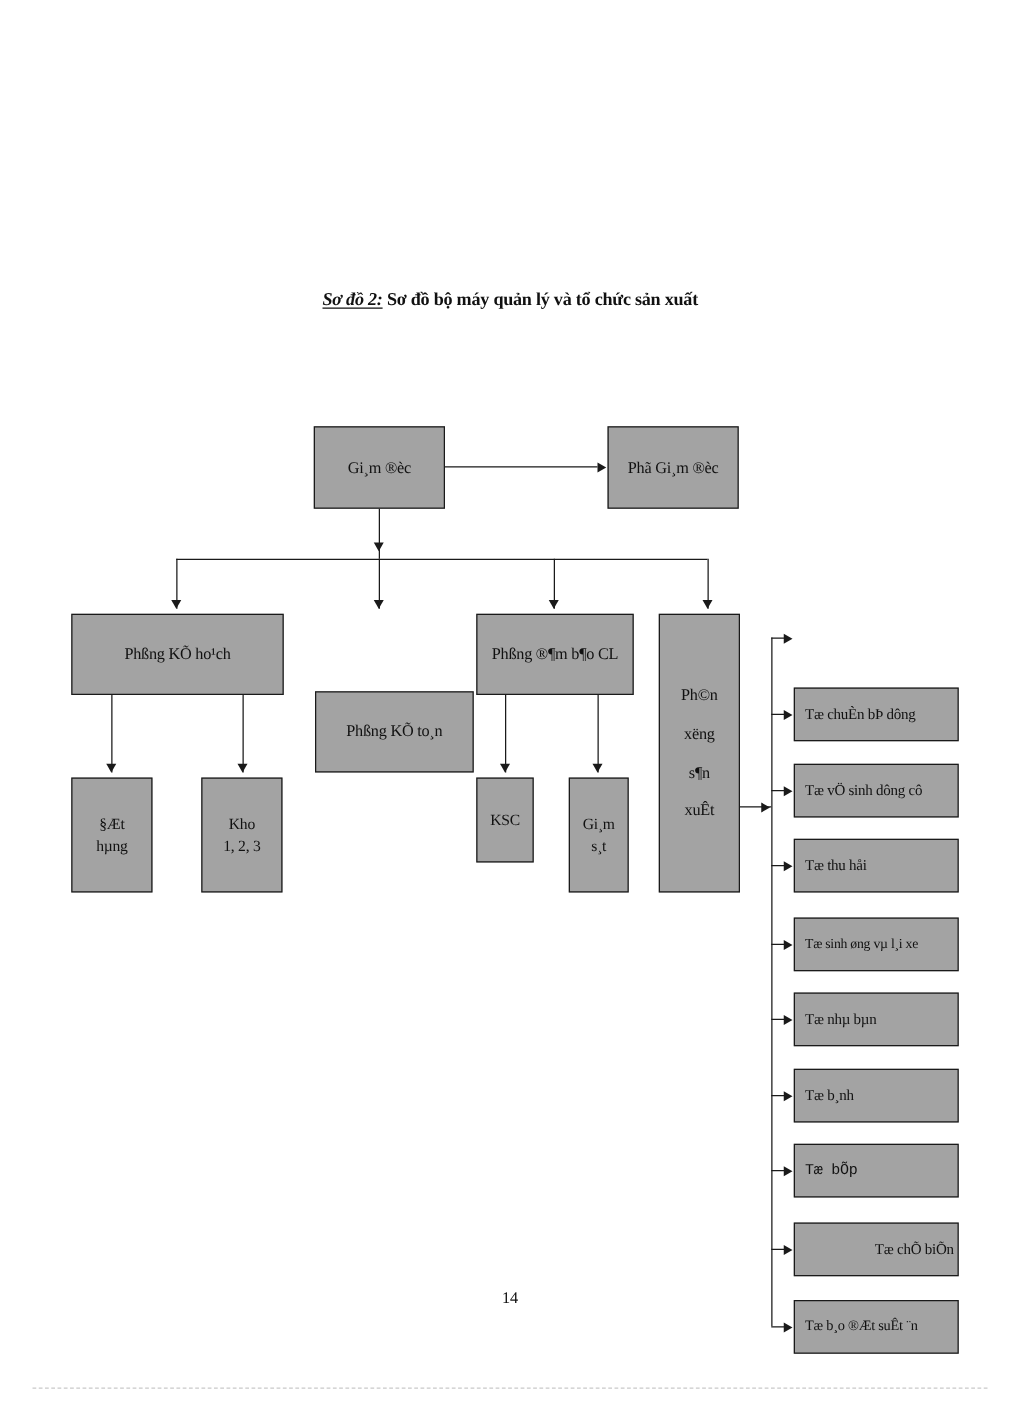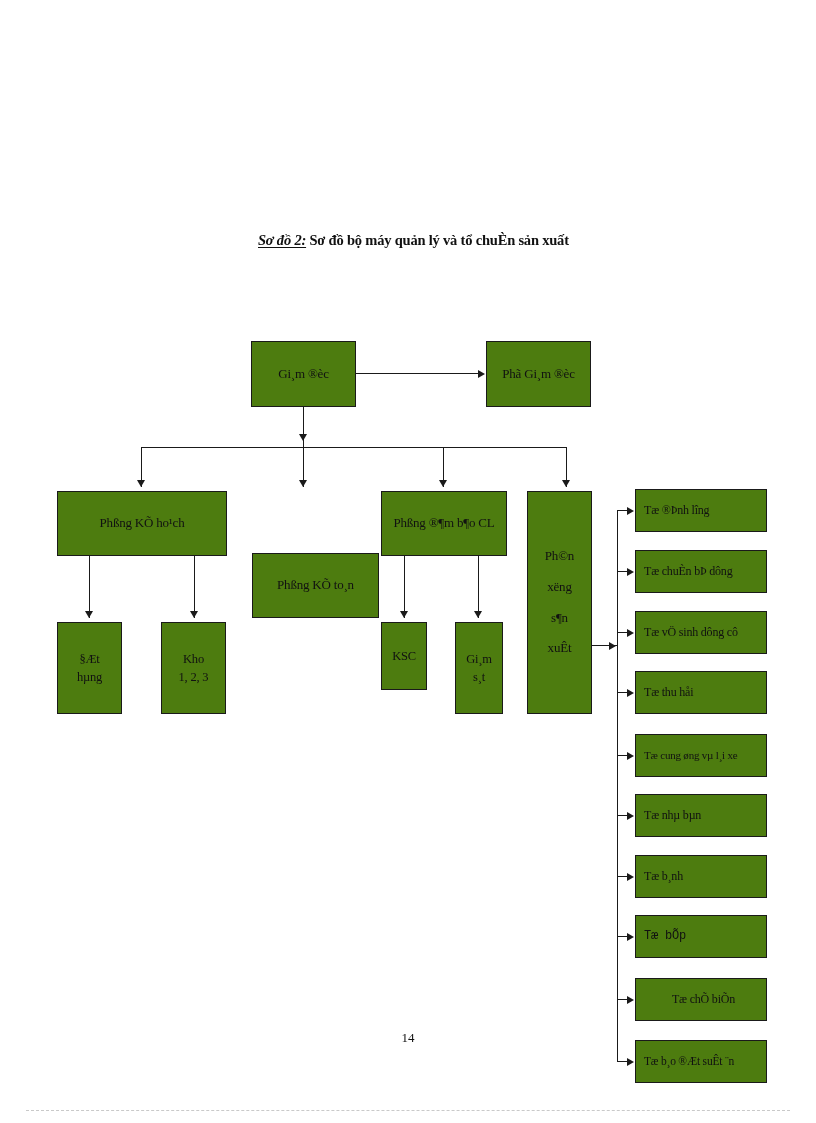--- a/index.html
+++ b/index.html
@@ -35,21 +35,21 @@
   }
   .doc-title .rest {
     font-weight: 700;
   }
 
   
   .node {
     position: absolute;
     box-sizing: border-box;
     border: 1.3px solid #1a1a1a;
-    background: #4d7c0f;
+    background: #a3a3a3;
     display: flex;
     align-items: center;
     justify-content: center;
     text-align: center;
     font-size: 13px;
     line-height: 1.45;
     letter-spacing: -0.2px;
     padding: 18px 3px;
   }
   .node.small { font-size: 12.5px; }
@@ -102,21 +102,21 @@
     height: 1px;
     border-top: 1px dashed #c9c9c9;
   }
 </style>
 </head>
 <body>
 
 <div id="page">
 
   <div class="doc-title">
-    <span class="label">Sơ đồ 2:</span><span class="rest"> Sơ đồ bộ máy quản lý và tổ chuÈn sản xuất</span>
+    <span class="label">Sơ đồ 2:</span><span class="rest"> Sơ đồ bộ máy quản lý và tổ chức sản xuất</span>
   </div>
 
   <div class="node" style="left:251px; top:341px; width:105px; height:66px;">
     <span class="txt">Gi¸m ®èc</span>
   </div>
 
   <div class="node" style="left:486px; top:341px; width:105px; height:66px;">
     <span class="txt">Phã Gi¸m ®èc</span>
   </div>
 
@@ -218,54 +218,51 @@
 
   <div class="ln h" style="left:617px; top:936px; width:14px;"></div>
   <div class="arrow-right" style="left:627px; top:932.5px;"></div>
 
   <div class="ln h" style="left:617px; top:999px; width:14px;"></div>
   <div class="arrow-right" style="left:627px; top:995.5px;"></div>
 
   <div class="ln h" style="left:617px; top:1061px; width:14px;"></div>
   <div class="arrow-right" style="left:627px; top:1057.5px;"></div>
 
-  <div class="node tiny" style="left:635px; top:489px; width:132px; height:43px; justify-content:flex-start; padding-left:8px;">
-    <span class="txt" style="text-align:left;">Tæ ®Þnh lîng</span>
-  </div>
 
   <div class="node tiny" style="left:635px; top:550px; width:132px; height:43px; justify-content:flex-start; padding-left:8px;">
     <span class="txt" style="text-align:left;">Tæ chuÈn bÞ dông</span>
   </div>
 
   <div class="node tiny" style="left:635px; top:611px; width:132px; height:43px; justify-content:flex-start; padding-left:8px;">
     <span class="txt" style="text-align:left;">Tæ vÖ sinh dông cô</span>
   </div>
 
   <div class="node tiny" style="left:635px; top:671px; width:132px; height:43px; justify-content:flex-start; padding-left:8px;">
     <span class="txt" style="text-align:left;">Tæ thu håi</span>
   </div>
 
   <div class="node tiny" style="left:635px; top:734px; width:132px; height:43px; justify-content:flex-start; padding-left:8px;">
-    <span class="txt" style="text-align:left; font-size:11px;">Tæ cung øng vµ l¸i xe</span>
+    <span class="txt" style="text-align:left; font-size:11px;">Tæ sinh øng vµ l¸i xe</span>
   </div>
 
   <div class="node tiny" style="left:635px; top:794px; width:132px; height:43px; justify-content:flex-start; padding-left:8px;">
     <span class="txt" style="text-align:left;">Tæ nhµ bµn</span>
   </div>
 
   <div class="node tiny" style="left:635px; top:855px; width:132px; height:43px; justify-content:flex-start; padding-left:8px;">
     <span class="txt" style="text-align:left;">Tæ b¸nh</span>
   </div>
 
   <div class="node tiny" style="left:635px; top:915px; width:132px; height:43px; justify-content:flex-start; padding-left:8px;">
     <span class="txt" style="text-align:left;font-family:Liberation Mono, monospace;">Tæ bÕp</span>
   </div>
 
   <div class="node tiny" style="left:635px; top:978px; width:132px; height:43px; justify-content:flex-start; padding-left:8px;">
-    <span class="txt" style="text-align:center;">Tæ chÕ biÕn</span>
+    <span class="txt" style="text-align:right;">Tæ chÕ biÕn</span>
   </div>
 
   <div class="node tiny" style="left:635px; top:1040px; width:132px; height:43px; justify-content:flex-start; padding-left:8px;">
     <span class="txt" style="text-align:left; font-size:11.5px;">Tæ b¸o ®Æt suÊt ¨n</span>
   </div>
 
   <div class="page-num">14</div>
 
   <div class="scan-edge"></div>
 

